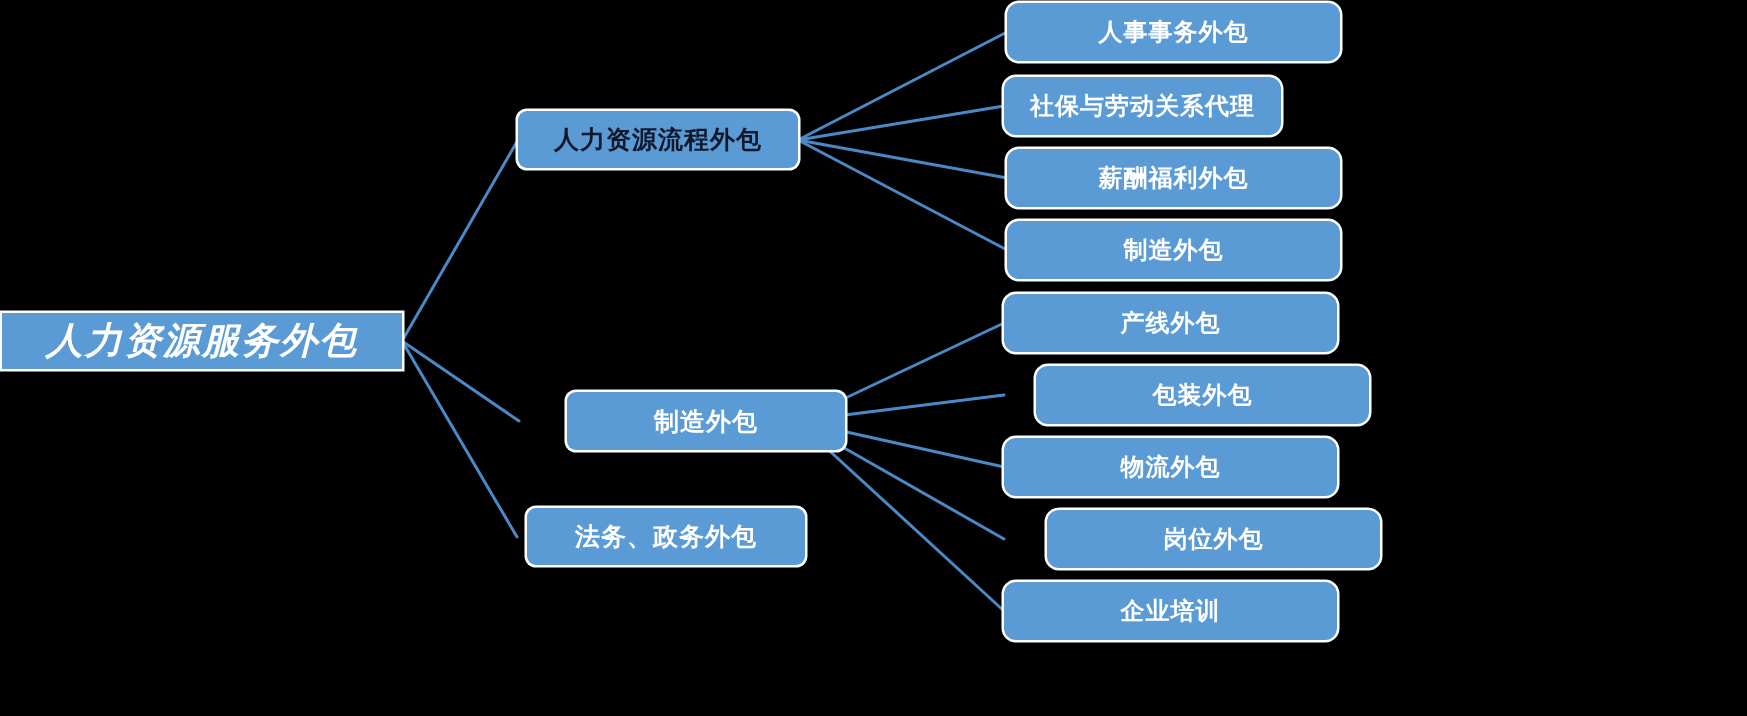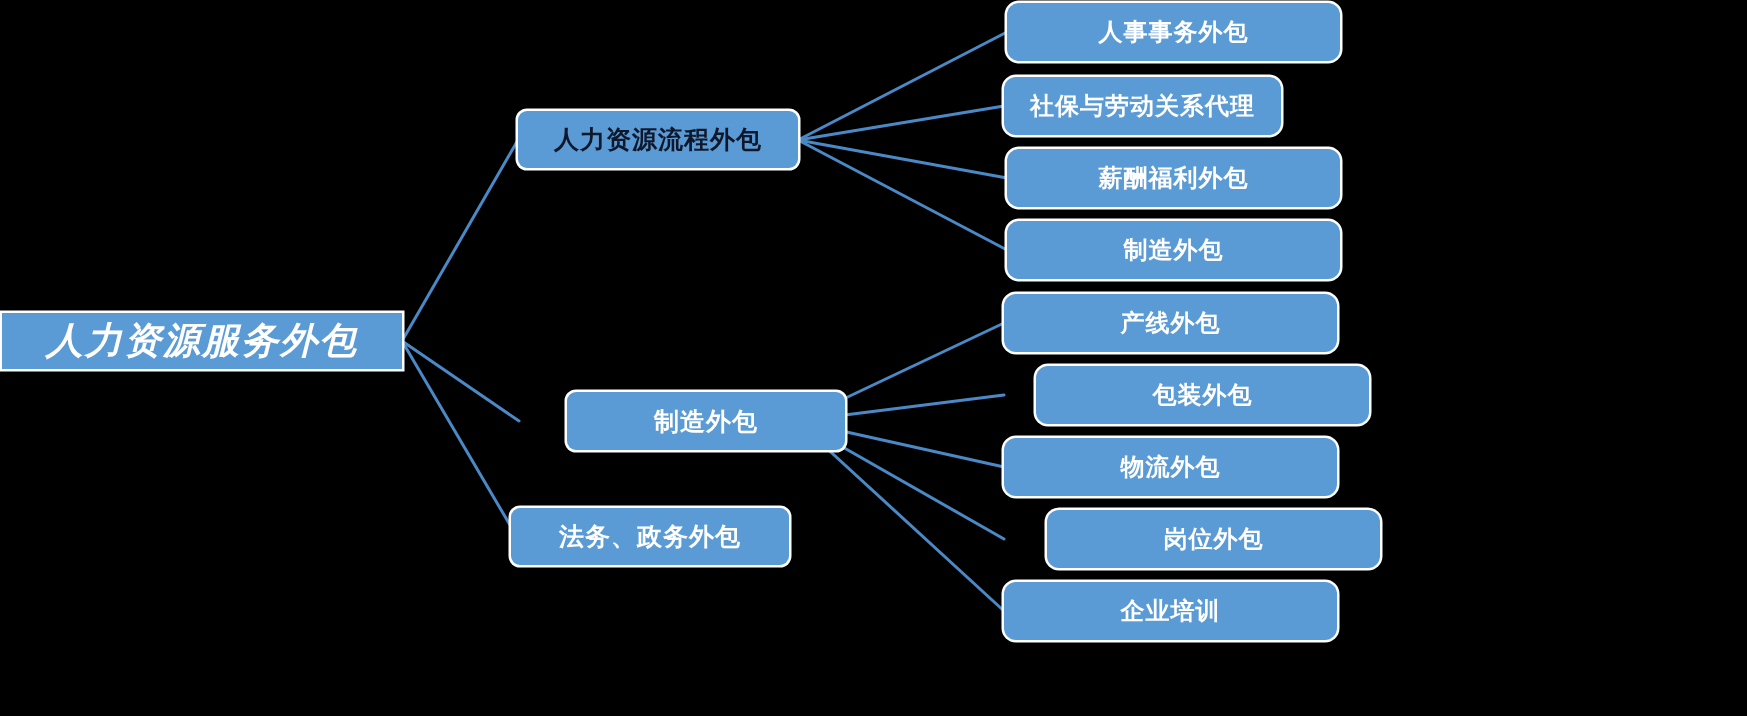--- a/index.html
+++ b/index.html
@@ -101,17 +101,17 @@
       </div>
       <div class="node leaf" style="left: 1004px; top: 438px; width: 333px; height: 58px; background: rgb(91, 155, 213); color: rgb(255, 255, 255); box-shadow: rgb(255, 255, 255) 0px 0px 0px 2.5px;">
         <span>物流外包</span>
       </div>
       <div class="node leaf" style="left: 1004px; top: 510px; width: 333px; height: 58px; background: rgb(91, 155, 213); color: rgb(255, 255, 255); box-shadow: rgb(255, 255, 255) 0px 0px 0px 2.5px; margin-left: 43px;">
         <span>岗位外包</span>
       </div>
       <div class="node leaf" style="left: 1004px; top: 582px; width: 333px; height: 58px; background: rgb(91, 155, 213); color: rgb(255, 255, 255); box-shadow: rgb(255, 255, 255) 0px 0px 0px 2.5px;">
         <span>企业培训</span>
       </div>
-      <div class="node branch" style="left: 511px; top: 508px; width: 278px; height: 57px; background: rgb(91, 155, 213); color: rgb(255, 255, 255); box-shadow: rgb(255, 255, 255) 0px 0px 0px 2.5px;">
+      <div class="node branch" style="left: 527px; top: 508px; width: 278px; height: 57px; background: rgb(91, 155, 213); color: rgb(255, 255, 255); box-shadow: rgb(255, 255, 255) 0px 0px 0px 2.5px;">
         <span>法务、政务外包</span>
       </div>
     </div>
 </div>
 
 </body></html>

